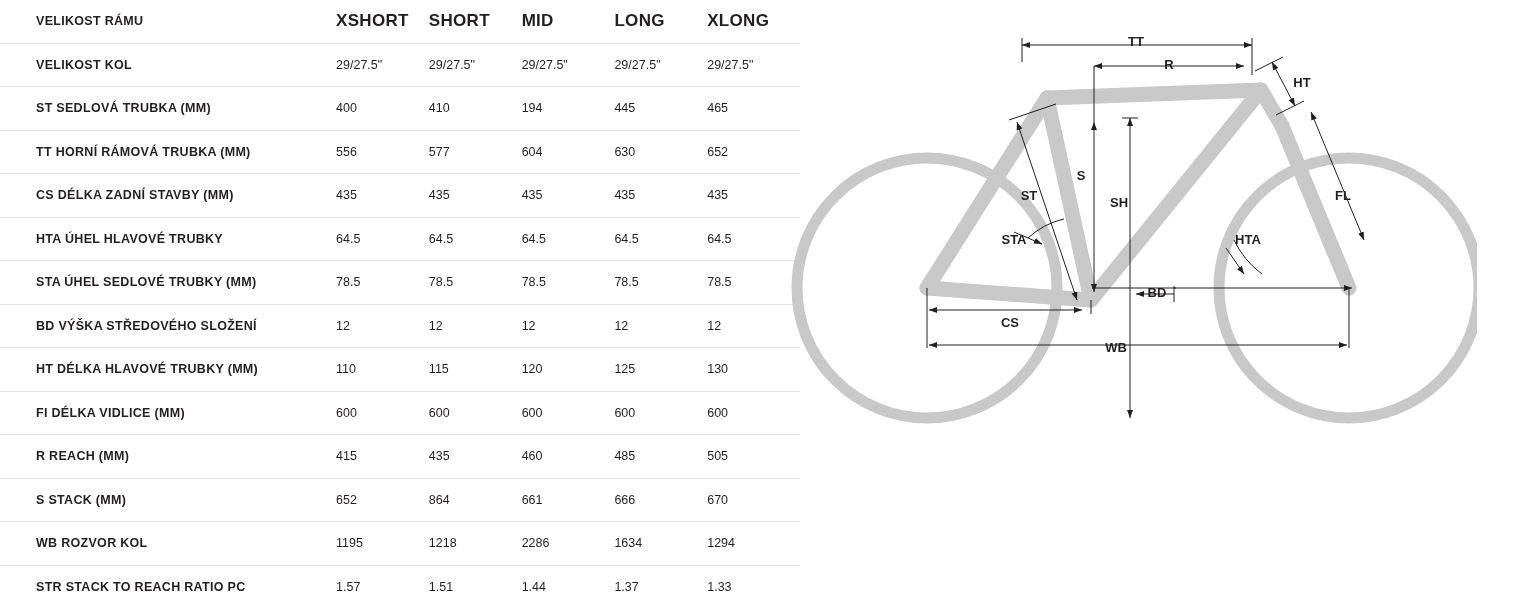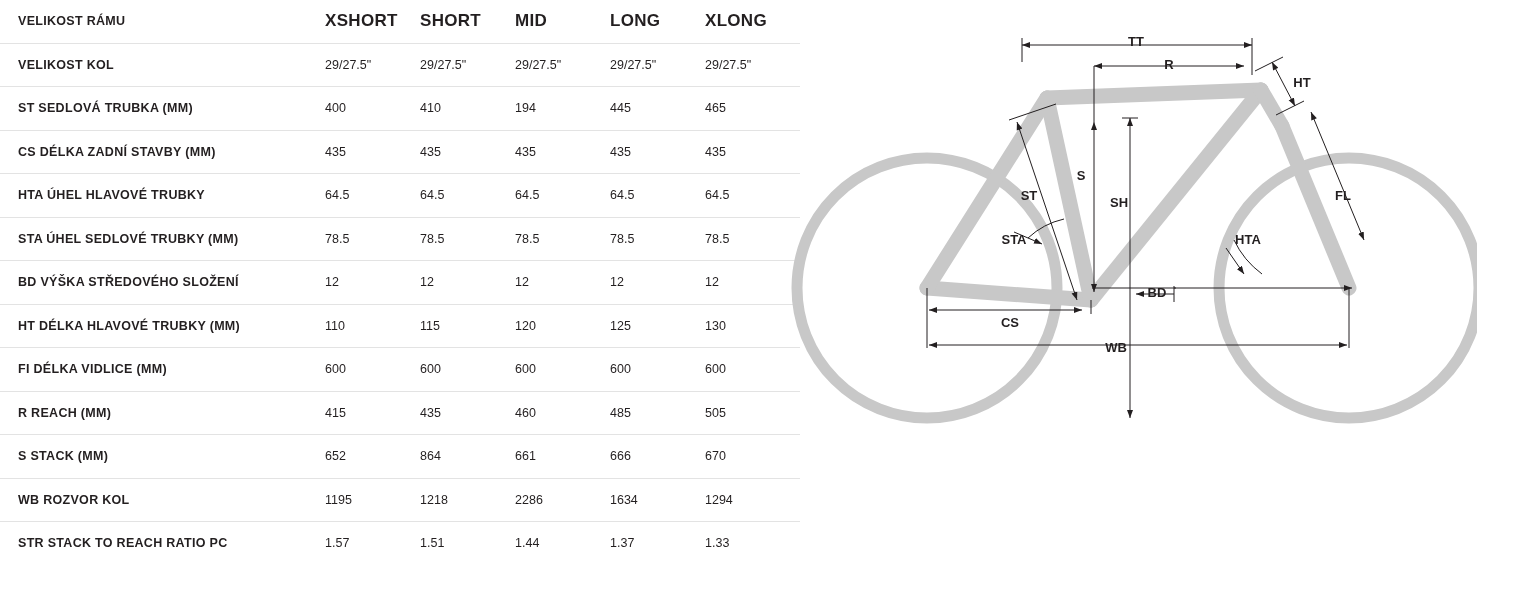--- a/index.html
+++ b/index.html
@@ -35,21 +35,21 @@
     text-align: left;
     vertical-align: middle;
     padding: 0;
     height: 42.5px;
     font-weight: normal;
     white-space: nowrap;
   }
   #geo-table th.rowhead {
     font-weight: bold;
     letter-spacing: 0.3px;
-    padding-left: 18px;
+    padding-left: 36px;
     width: 290px;
     text-transform: uppercase;
     font-size: 12.5px;
   }
   #geo-table th.colhead {
     font-weight: bold;
     letter-spacing: 0.3px;
     text-transform: uppercase;
     font-size: 17px;
   }
@@ -112,20 +112,28 @@
         <td class="val">29/27.5"</td>
         <td class="val">29/27.5"</td>
       </tr>
       <tr>
         <th class="rowhead">ST SEDLOVÁ TRUBKA (MM)</th>
         <td class="val">400</td>
         <td class="val">410</td>
         <td class="val">194</td>
         <td class="val">445</td>
         <td class="val">465</td>
+      </tr>
+      <tr>
+        <th class="rowhead">TT HORNÍ RÁMOVÁ TRUBKA (MM)</th>
+        <td class="val">556</td>
+        <td class="val">577</td>
+        <td class="val">604</td>
+        <td class="val">630</td>
+        <td class="val">652</td>
       </tr>
       <tr>
         <th class="rowhead">CS DÉLKA ZADNÍ STAVBY (MM)</th>
         <td class="val">435</td>
         <td class="val">435</td>
         <td class="val">435</td>
         <td class="val">435</td>
         <td class="val">435</td>
       </tr>
       <tr>

